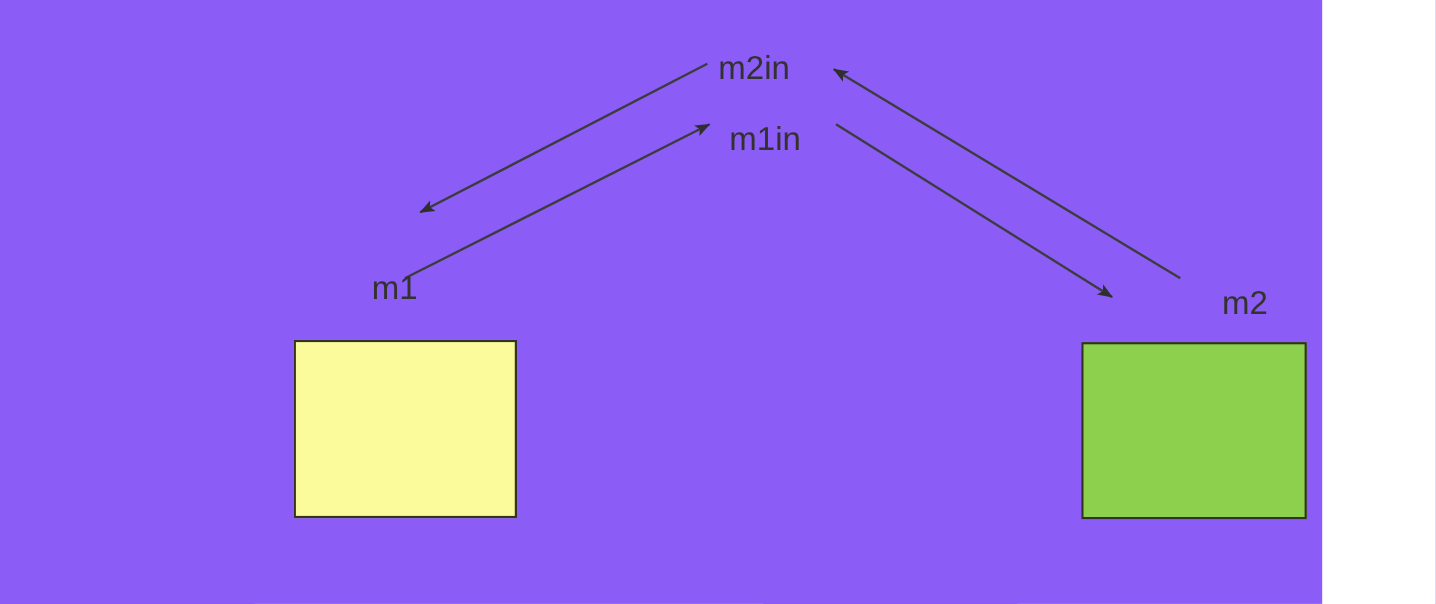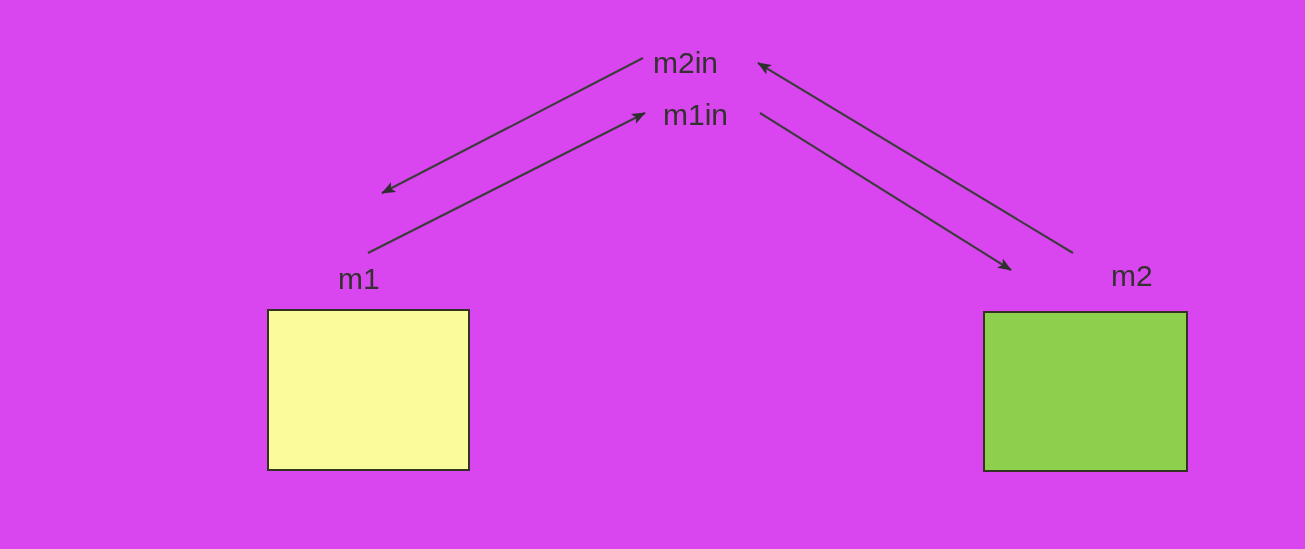--- a/index.html
+++ b/index.html
@@ -5,23 +5,23 @@
   html, body {
     margin: 0;
     padding: 0;
     background: #ffffff;
   }
   body {
     font-family: "Liberation Sans", sans-serif;
   }
   #canvas {
     position: relative;
-    width: 1305px;
+    width: 1202px;
     height: 549px;
-    background: #d946ef;
+    background: #8b5cf6;
     overflow: hidden;
   }
   #edges {
     position: absolute;
     left: 0;
     top: 0;
     width: 1305px;
     height: 549px;
   }
   .node-box {
@@ -44,24 +44,24 @@
     background: #8cd04e;
   }
   .node-label {
     position: absolute;
     color: #33322f;
     font-size: 30px;
     line-height: 1;
     white-space: nowrap;
     font-family: "Liberation Sans", sans-serif;
   }
-  #label-m1 { left: 338px; top: 264px; }
+  #label-m1 { left: 338px; top: 248px; }
   #label-m2 { left: 1111px; top: 261px; }
   #label-m2in { left: 653px; top: 48px; }
-  #label-m1in { left: 663px; top: 100px; }
+  #label-m1in { left: 663px; top: 112px; }
 </style>
 </head>
 <body>
 
 <div id="canvas">
 
   <svg id="edges" viewBox="0 0 1305 549" xmlns="http://www.w3.org/2000/svg">
     <defs>
       <marker id="arrowhead" markerWidth="7" markerHeight="7" refX="6.2" refY="3" orient="auto" markerUnits="strokeWidth">
         <path d="M0,0.4 L6.6,3 L0,5.6 L1.5,3 Z" fill="#2f2f2f"></path>

